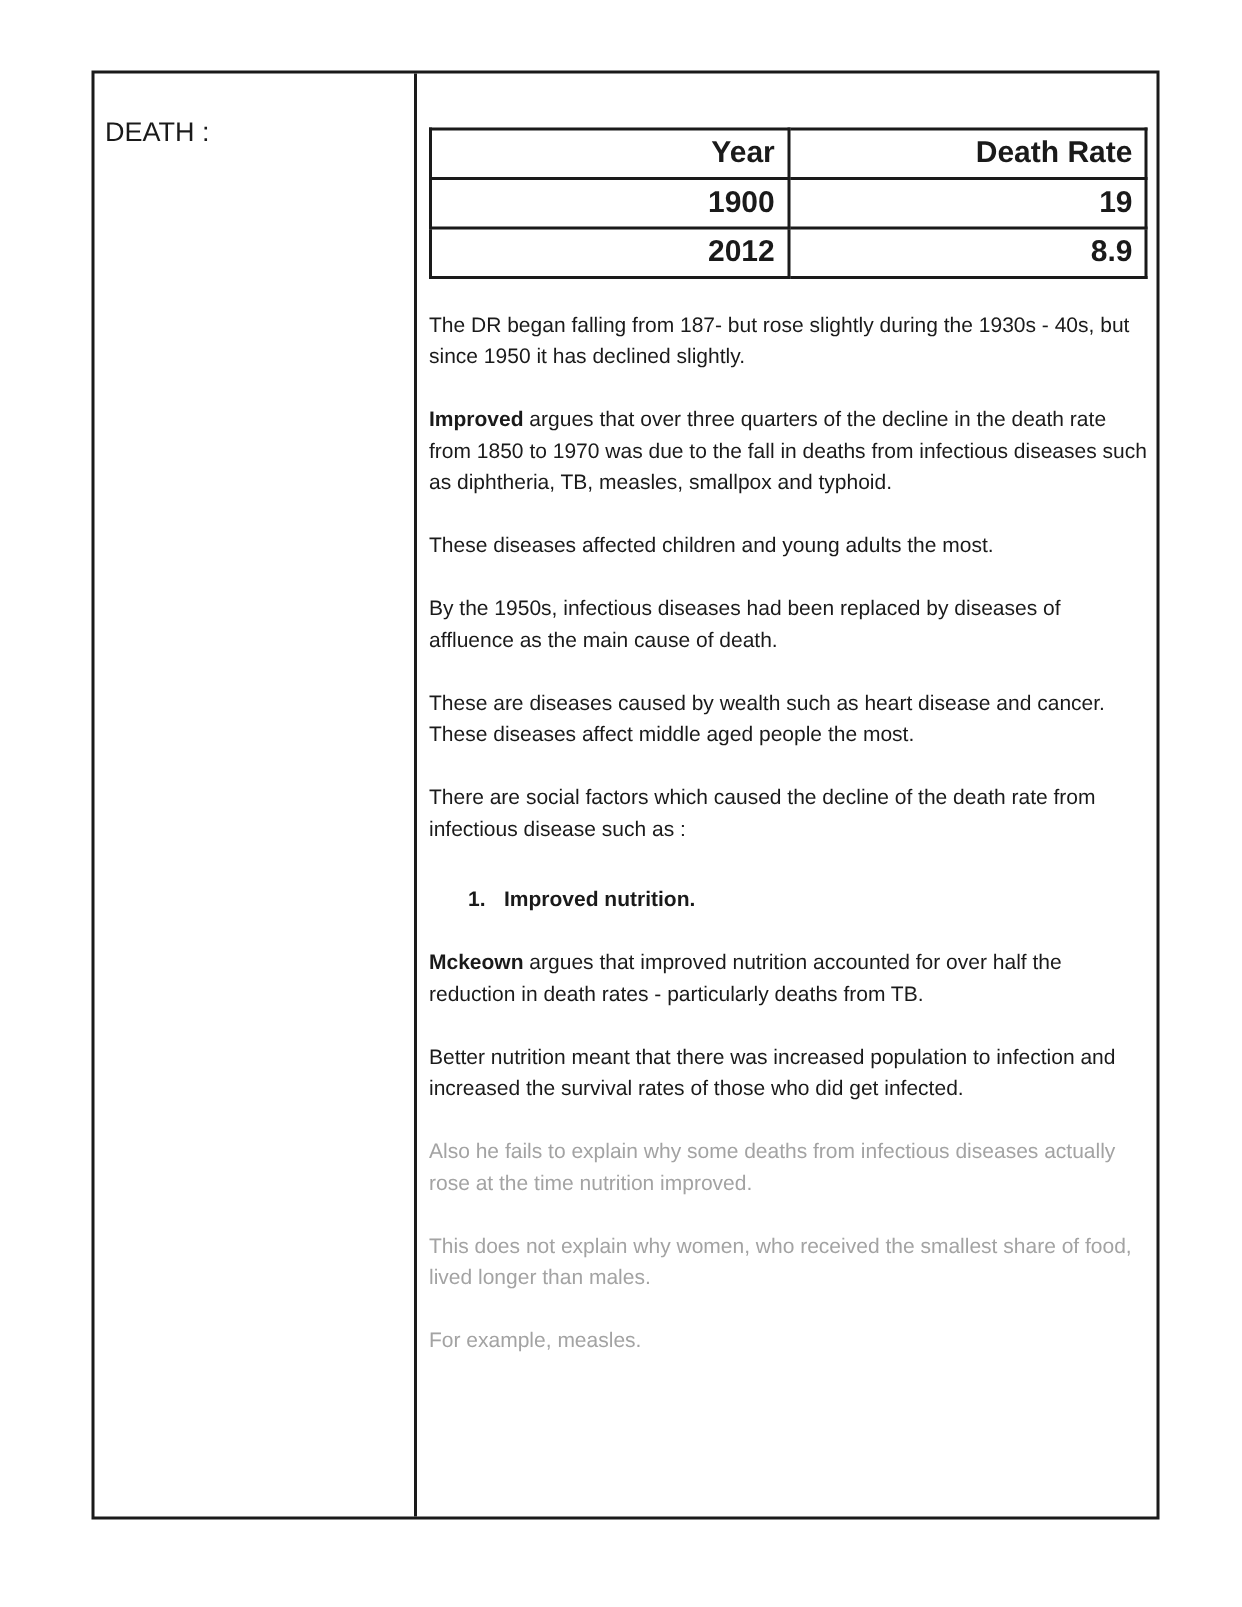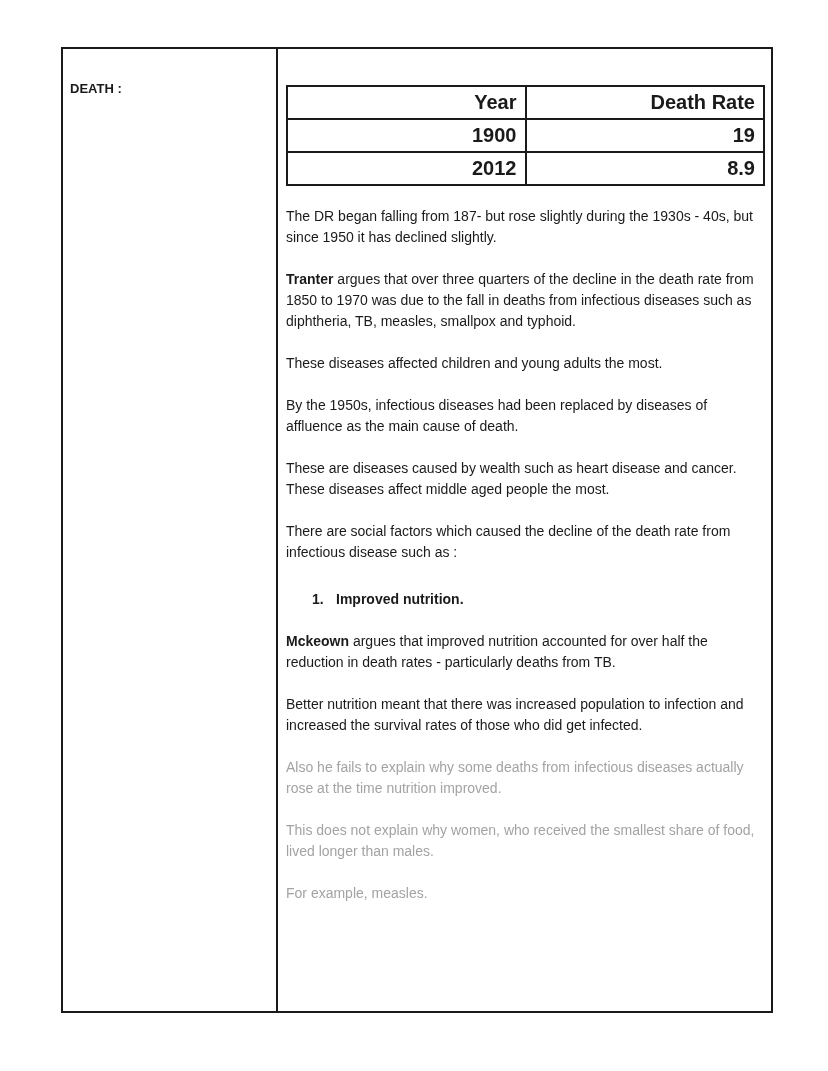--- a/index.html
+++ b/index.html
@@ -24,23 +24,23 @@
     border: 2px solid #1a1a1a;
     display: flex;
     background: #ffffff;
   }
   .cell-left {
     width: 216px;
     border-right: 2px solid #1a1a1a;
     padding: 29px 10px 10px 7px;
   }
   .topic-label {
-    font-size: 13px;
+    font-size: 18px;
     line-height: 21px;
-    font-weight: bold;
+    font-weight: normal;
   }
   .cell-right {
     flex: 1;
     padding: 29px 6px 10px 8px;
     font-size: 14px;
     line-height: 21px;
   }
   .cell-right p { margin: 0 0 21px 0; }
   .bold { font-weight: bold; }
   .inner-table {
@@ -94,21 +94,21 @@
           </tr>
           <tr>
             <td>2012</td>
             <td>8.9</td>
           </tr>
         </tbody>
       </table>
 
       <p>The DR began falling from 187- but rose slightly during the 1930s - 40s, but since 1950 it has declined slightly.</p>
 
-      <p><span class="bold">Tranter</span><span> argues that over three quarters of the decline in the death rate from 1850 to 1970 was due to the fall in deaths from infectious diseases such as diphtheria, TB, measles, smallpox and typhoid.</span></p>
+      <p><span class="bold">Improved</span><span> argues that over three quarters of the decline in the death rate from 1850 to 1970 was due to the fall in deaths from infectious diseases such as diphtheria, TB, measles, smallpox and typhoid.</span></p>
 
       <p>These diseases affected children and young adults the most.</p>
 
       <p>By the 1950s, infectious diseases had been replaced by diseases of affluence as the main cause of death.</p>
 
       <p>These are diseases caused by wealth such as heart disease and cancer. These diseases affect middle aged people the most.</p>
 
       <p>There are social factors which caused the decline of the death rate from infectious disease such as :</p>
 
       <p class="list-item"><span class="list-num">1.</span><span>Improved nutrition.</span></p>

